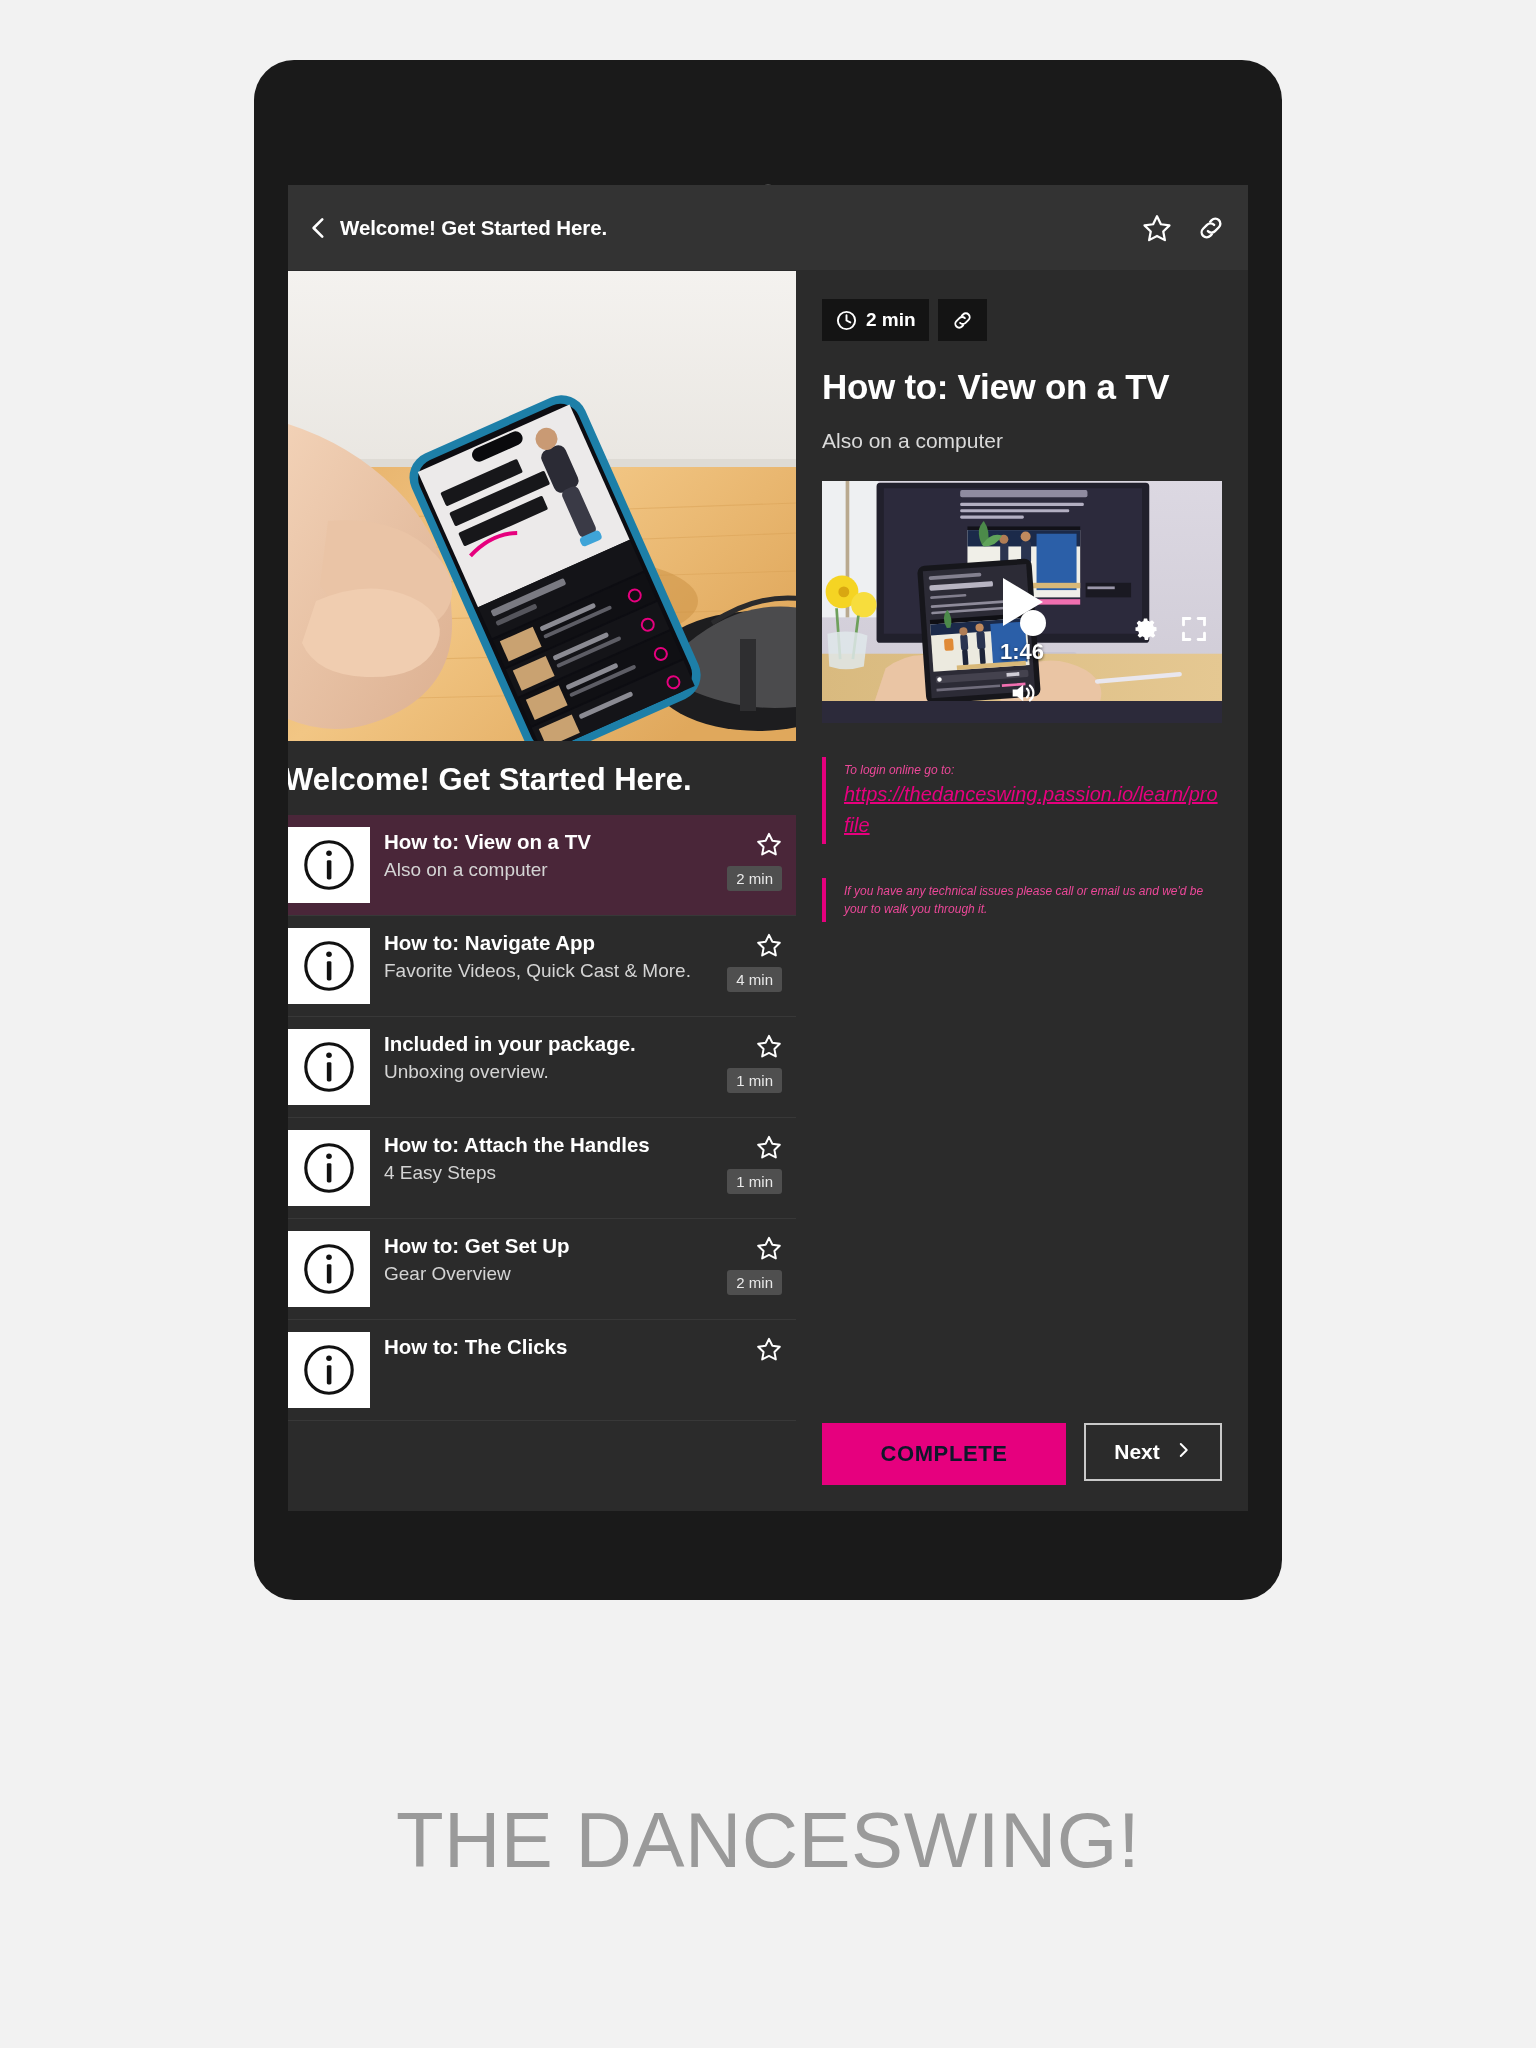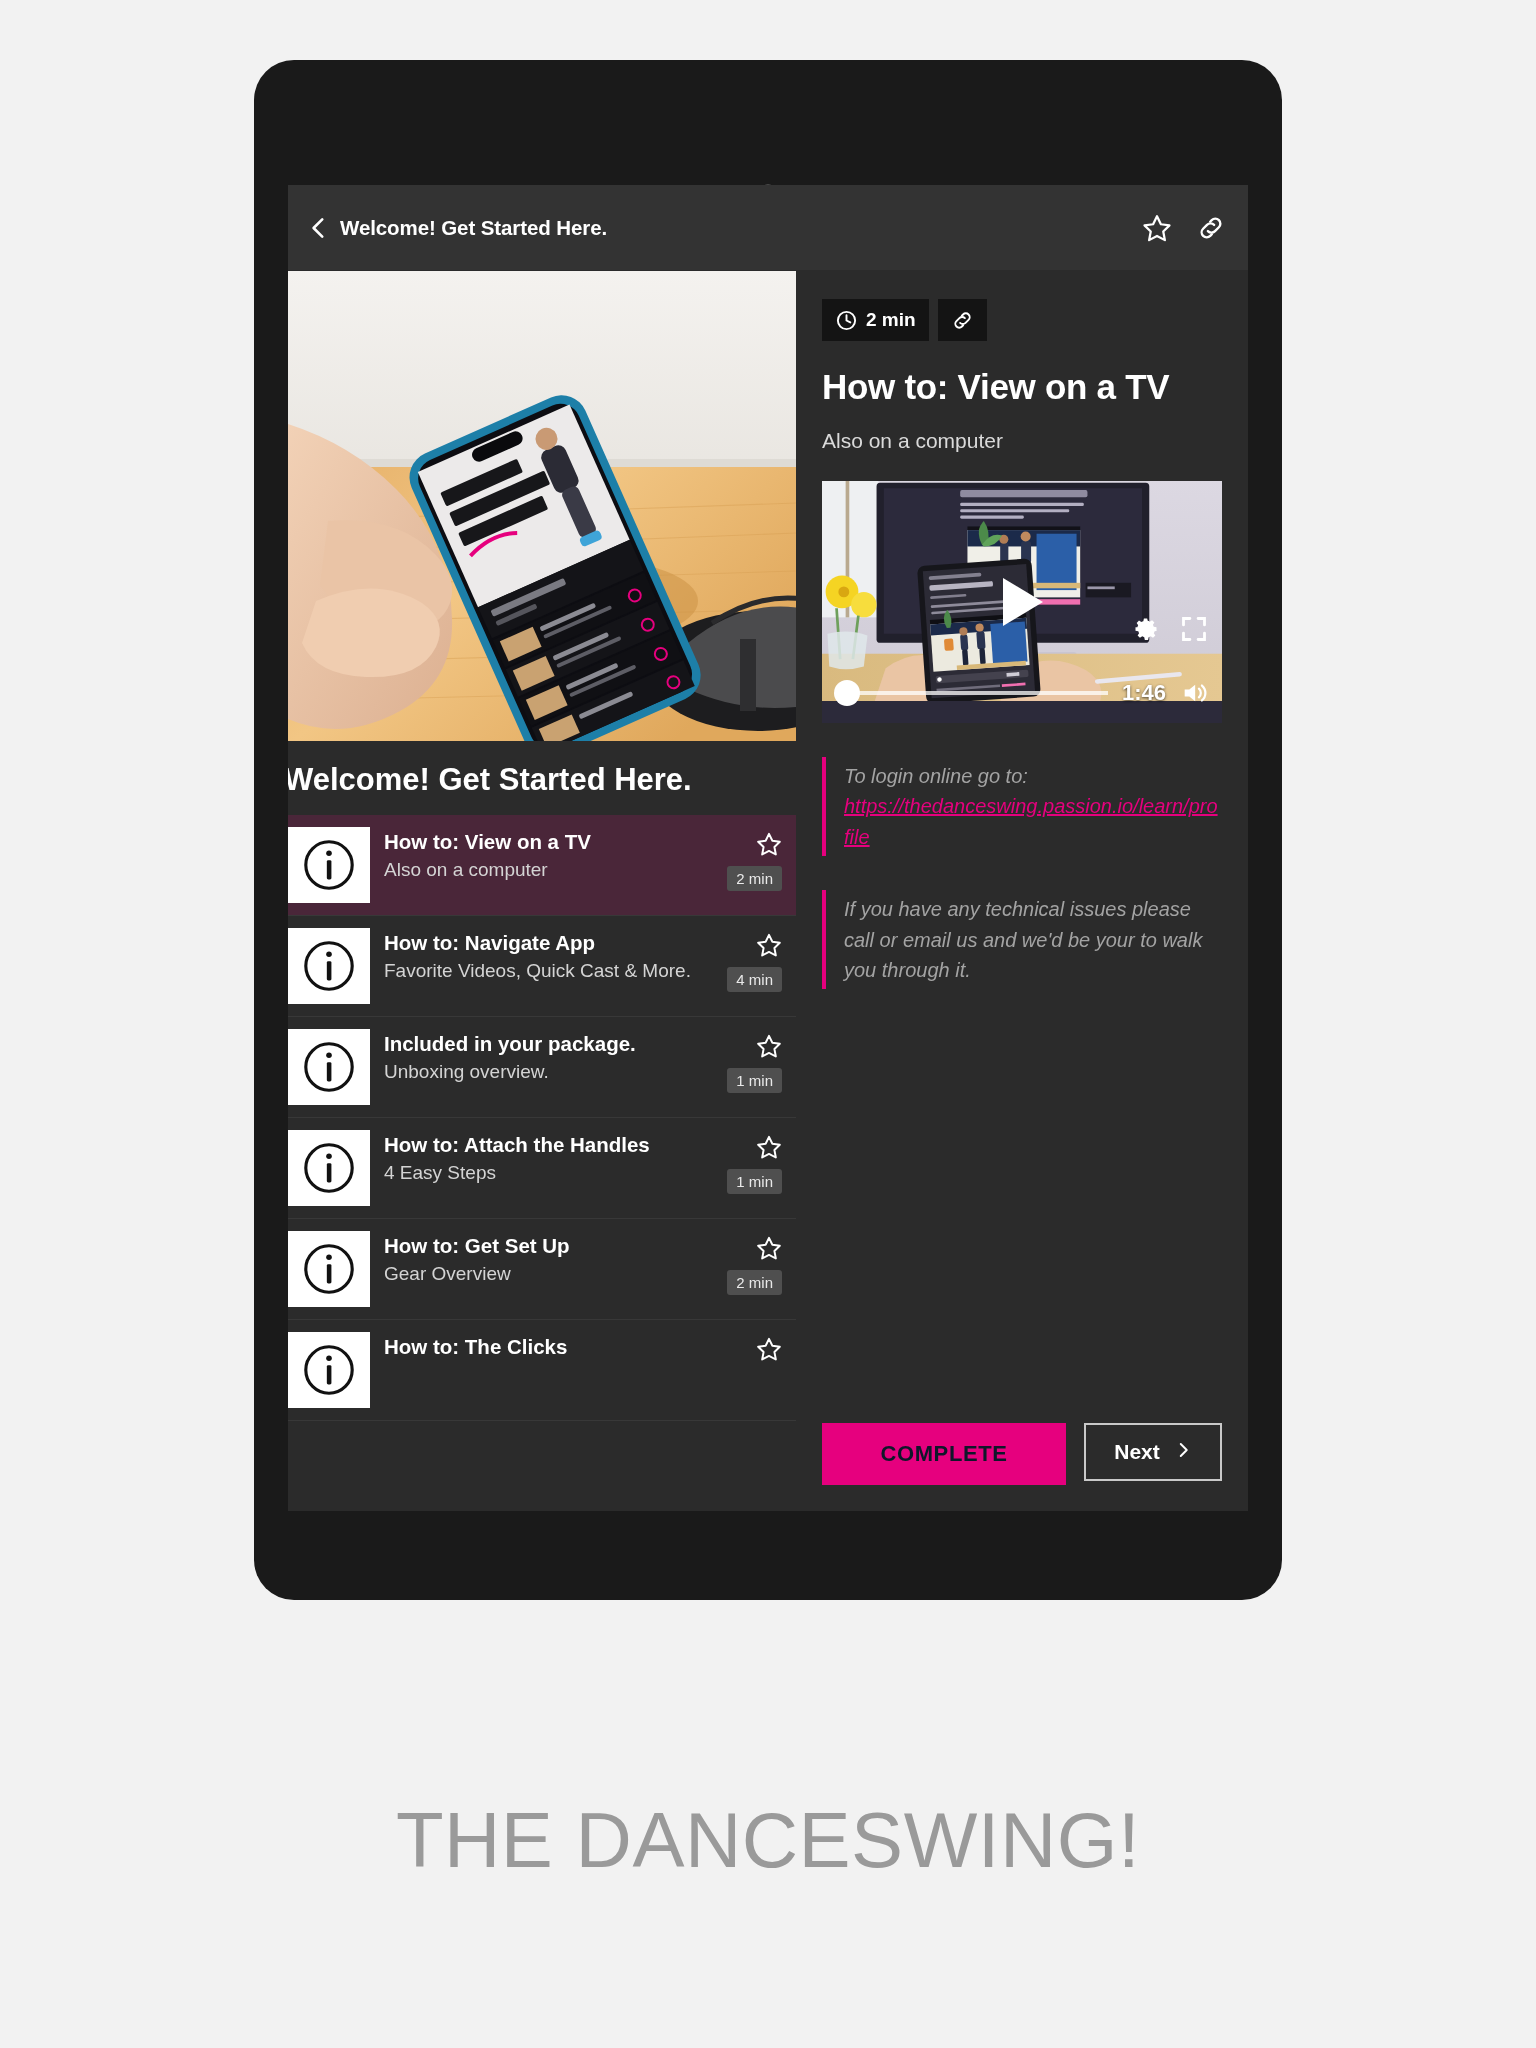--- a/index.html
+++ b/index.html
@@ -210,20 +210,21 @@
     right: 14px; top: 134px;
     display: flex; gap: 20px; align-items: center;
   }
   .video-icon { width: 28px; height: 28px; cursor: pointer; display:block; }
   #video-bottom-bar {
     position: absolute;
     left: 0; right: 0; bottom: 16px;
     display: flex; align-items: center;
     padding: 0 14px;
     gap: 14px;
+    flex-direction: column;
   }
   #scrub-track {
     flex: 1 1 auto;
     height: 4px;
     background: rgba(255,255,255,0.75);
     position: relative;
     cursor: pointer;
   }
   #scrub-knob {
     position: absolute;
@@ -238,22 +239,22 @@
     text-shadow: 0 1px 3px rgba(0,0,0,0.7);
   }
 
   
   .quote-block {
     margin-top: 34px;
     border-left: 4px solid #e6007e;
     padding: 4px 0 4px 18px;
   }
   .quote-text {
-    color: #a3a3a3;
-    font-size: 20px;
+    color: #ec4899;
+    font-size: 12px;
     font-style: italic;
     line-height: 1.52;
   }
   .quote-link {
     color: #e6007e;
     font-size: 20px;
     font-style: italic;
     line-height: 1.52;
     text-decoration: underline;
     word-break: break-all;

